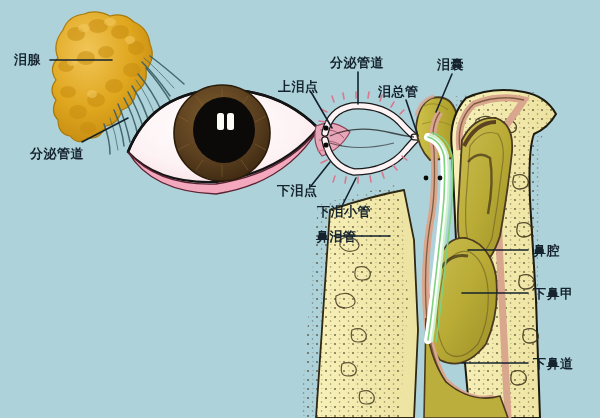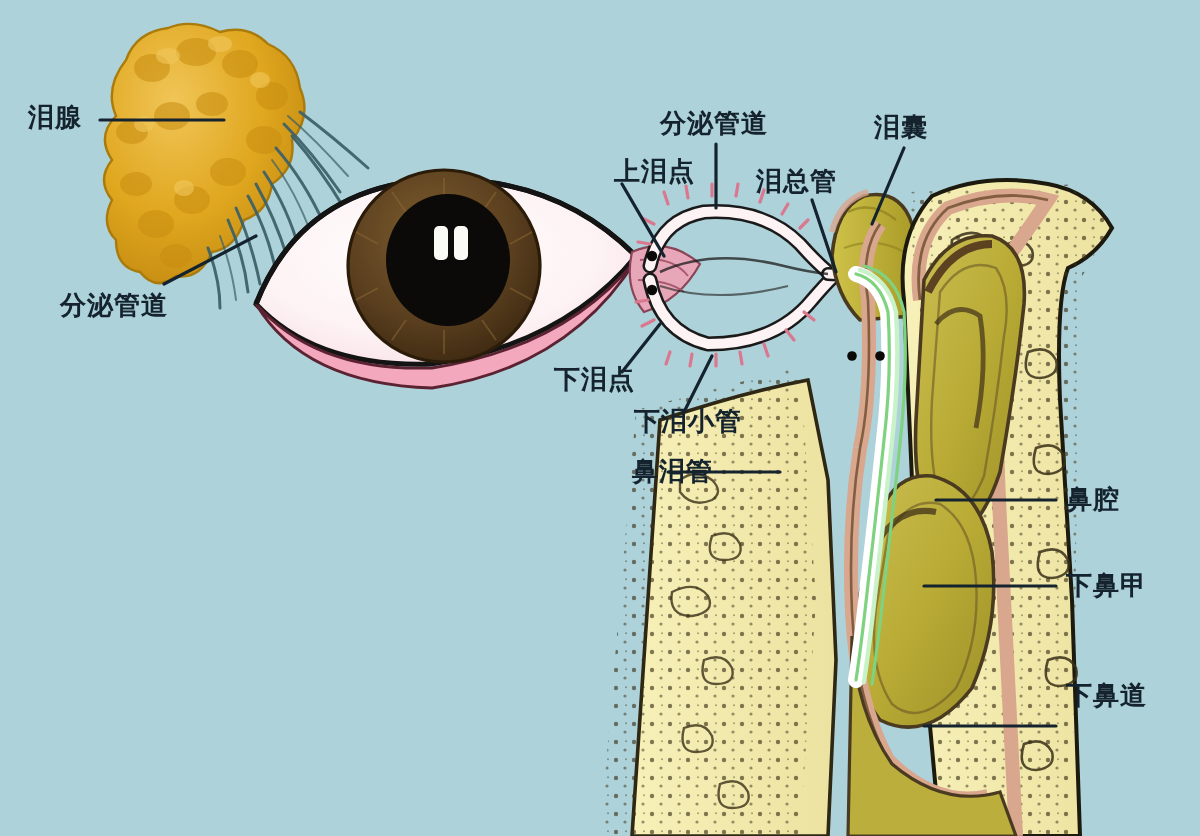--- a/index.html
+++ b/index.html
@@ -296,25 +296,25 @@
       <line x1="342" y1="206" x2="356" y2="178"></line>
       <line x1="334" y1="236" x2="390" y2="236"></line>
       <line x1="468" y1="250" x2="528" y2="250"></line>
       <line x1="462" y1="293" x2="528" y2="293"></line>
       <line x1="462" y1="363" x2="528" y2="363"></line>
     </g>
   </svg>
 
   <div class="lbl" style="left:14px;top:53px;">泪腺</div>
   <div class="lbl" style="left:30px;top:147px;text-align:right;">分泌管道</div>
-  <div class="lbl" style="left:278px;top:80px;margin-left:29px;">上泪点</div>
+  <div class="lbl" style="left:278px;top:80px;">上泪点</div>
   <div class="lbl" style="left:330px;top:56px;">分泌管道</div>
   <div class="lbl" style="left:378px;top:85px;">泪总管</div>
   <div class="lbl" style="left:437px;top:58px;">泪囊</div>
   <div class="lbl" style="left:277px;top:184px;">下泪点</div>
   <div class="lbl" style="left:289px;top:205px;margin-left:28px;">下泪小管</div>
   <div class="lbl" style="left:284px;top:230px;margin-left:32px;">鼻泪管</div>
   <div class="lbl" style="left:533px;top:244px;">鼻腔</div>
   <div class="lbl" style="left:533px;top:287px;">下鼻甲</div>
-  <div class="lbl" style="left:533px;top:342px;">下鼻道</div>
+  <div class="lbl" style="left:533px;top:357px;">下鼻道</div>
 
 
 </div>
 
 </body></html>

